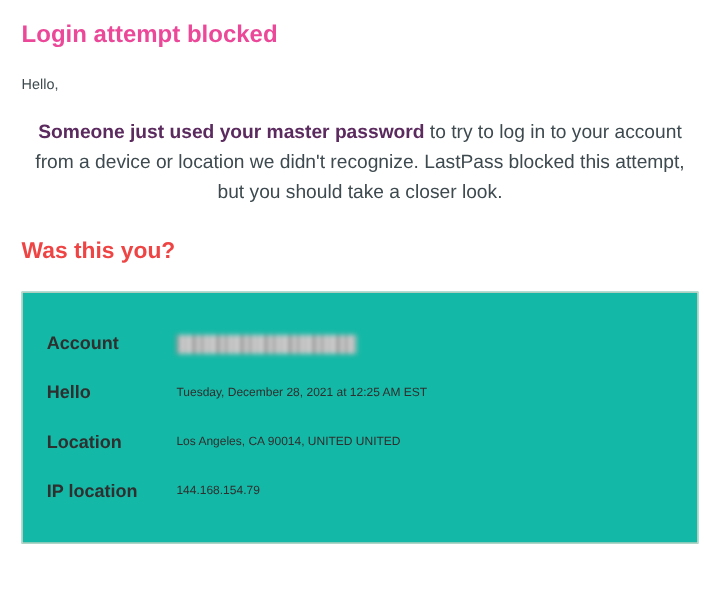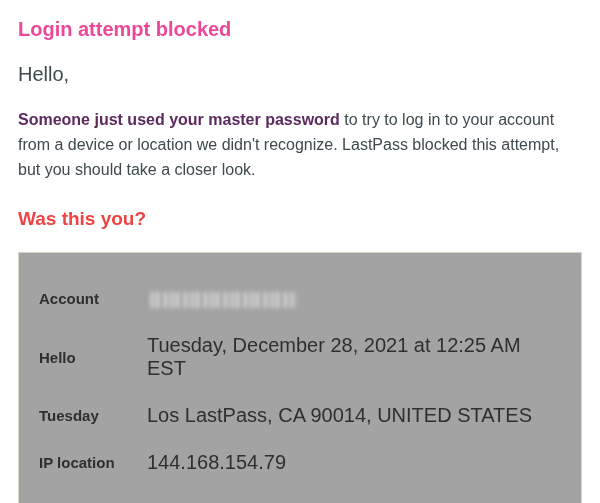--- a/index.html
+++ b/index.html
@@ -14,59 +14,60 @@
       padding: 18px 18px 24px 18px;
       color: #333;
     }
     .title {
       font-size: 20px;
       font-weight: bold;
       color: #ec4899;
       margin-bottom: 22px;
     }
     .greeting {
-      font-size: 20px;
+      font-size: 12px;
       color: #3e4a4f;
       margin-bottom: 22px;
     }
     .warning-text {
       font-size: 16px;
       color: #3e4a4f;
       line-height: 1.55;
       margin-bottom: 26px;
+      text-align: center;
     }
     .warning-bold {
       font-weight: bold;
       color: #5b2a5e;
     }
     .subtitle {
       font-size: 19px;
       font-weight: bold;
       color: #ef4444;
       margin-bottom: 22px;
     }
     .details-box {
       border: 1px solid #d6d6c8;
-      background: #a3a3a3;
+      background: #14b8a6;
       padding: 22px 20px 22px 20px;
     }
     .detail-row {
       display: flex;
       align-items: center;
       padding: 12px 0;
     }
     .detail-label {
       font-size: 15px;
       font-weight: bold;
       color: #2f2f2f;
       width: 108px;
       flex-shrink: 0;
     }
     .detail-value {
-      font-size: 20px;
+      font-size: 10px;
       color: #2f2f2f;
     }
     .redacted {
       display: inline-block;
       width: 150px;
       height: 16px;
       background: repeating-linear-gradient(
         90deg,
         #9a9a9a 0px, #9a9a9a 3px,
         #d8d8d8 3px, #d8d8d8 6px,
@@ -100,22 +101,22 @@
       <span class="redacted"></span>
     </div>
   </div>
 
   <div class="detail-row">
     <div class="detail-label">Hello</div>
     <div class="detail-value">Tuesday, December 28, 2021 at 12:25 AM EST</div>
   </div>
 
   <div class="detail-row">
-    <div class="detail-label">Tuesday</div>
-    <div class="detail-value">Los LastPass, CA 90014, UNITED STATES</div>
+    <div class="detail-label">Location</div>
+    <div class="detail-value">Los Angeles, CA 90014, UNITED UNITED</div>
   </div>
 
   <div class="detail-row">
     <div class="detail-label">IP location</div>
     <div class="detail-value">144.168.154.79</div>
   </div>
 
 </div>
 
 </body></html>

